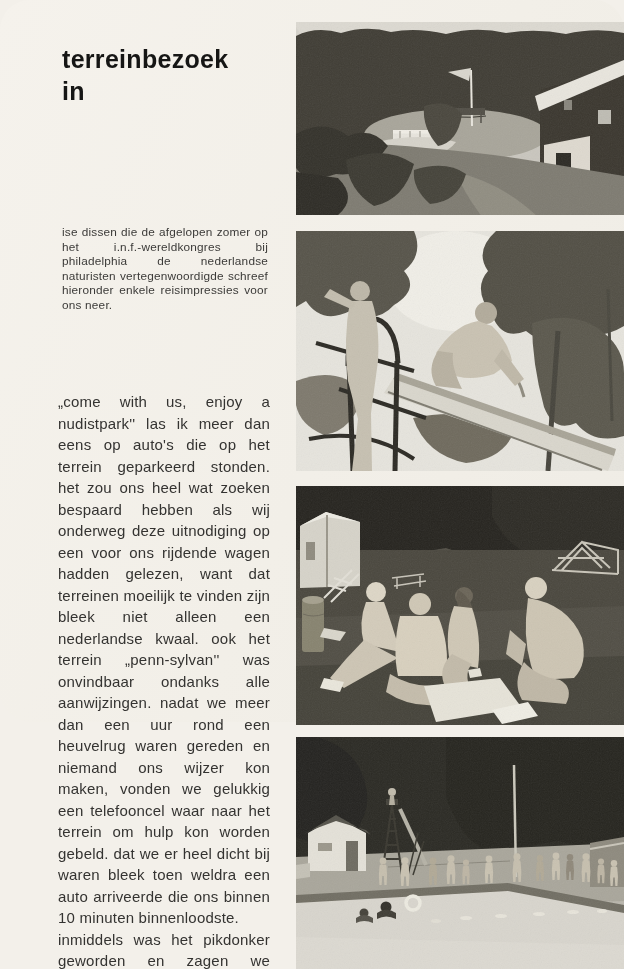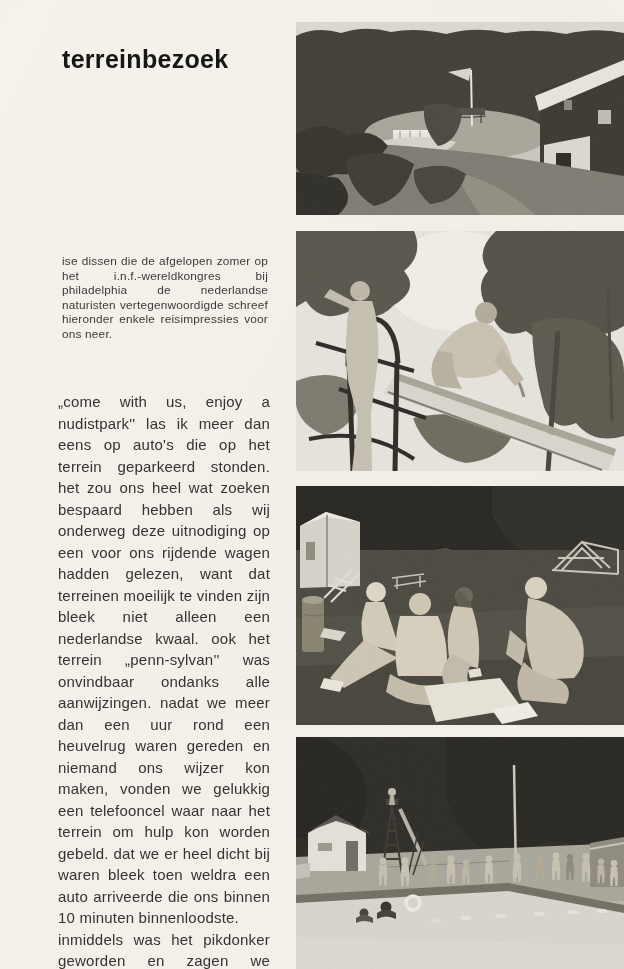--- a/index.html
+++ b/index.html
@@ -7,41 +7,42 @@
     width:624px;height:969px;
     background:#f3f0ea;
     font-family:"Liberation Sans","DejaVu Sans",sans-serif;
     overflow:hidden;
   }
   .page{position:relative;width:624px;height:722px;background:linear-gradient(115deg,#f5f2ec 0%,#f2efe8 55%,#efece5 100%);border-radius:30px;}
   
   .left-col{position:absolute;left:0;top:0;width:290px;height:969px}
   .title{position:absolute;left:62px;top:44px;margin:0;font-size:25px;line-height:31.5px;font-weight:700;color:#161615;letter-spacing:.3px}
   .title span{display:block}
-  .intro{position:absolute;left:62px;top:254px;width:206px;font-size:11.8px;line-height:14.6px;color:#3b3a38;text-align:justify;letter-spacing:.2px}
+  .intro{position:absolute;left:62px;top:225px;width:206px;font-size:11.8px;line-height:14.6px;color:#3b3a38;text-align:justify;letter-spacing:.2px}
   .intro p{margin:0}
   .article{position:absolute;left:58px;top:391px;width:212px;font-size:15px;line-height:21.5px;color:#343331;text-align:justify;letter-spacing:.2px}
   .article p{margin:0}
   
   .right-col{position:absolute;left:296px;top:22px;width:328px}
   .photo{margin:0;width:328px;overflow:hidden;background:#cfccc4}
   .photo svg{display:block;width:100%;height:100%}
   .photo-1{height:193px;margin-bottom:16px}
   .photo-2{height:240px;margin-bottom:15px}
   .photo-3{height:239px;margin-bottom:12px}
   .photo-4{height:232px}
 </style>
 </head>
 <body>
 
 <div class="page">
 
   <div class="left-col">
     <h1 class="title">
       <span>terreinbezoek</span>
+      <span>in</span>
     </h1>
 
     <div class="intro">
       <p>ise dissen die de afgelopen zomer op het i.n.f.-wereldkongres bij philadelphia de nederlandse naturisten vertegenwoordigde schreef hieronder enkele reisimpressies voor ons neer.</p>
     </div>
 
     <div class="article">
       <p>„come with us, enjoy a nudistpark'' las ik meer dan eens op auto's die op het terrein geparkeerd stonden. het zou ons heel wat zoeken bespaard hebben als wij onderweg deze uitnodiging op een voor ons rijdende wagen hadden gelezen, want dat terreinen moeilijk te vinden zijn bleek niet alleen een nederlandse kwaal. ook het terrein „penn-sylvan'' was onvindbaar ondanks alle aanwijzingen. nadat we meer dan een uur rond een heuvelrug waren gereden en niemand ons wijzer kon maken, vonden we gelukkig een telefooncel waar naar het terrein om hulp kon worden gebeld. dat we er heel dicht bij waren bleek toen weldra een auto arriveerde die ons binnen 10 minuten binnenloodste.</p>
       <p>inmiddels was het pikdonker geworden en zagen we nauwelijks waar we terecht kwamen. ondanks het late uur — wij europeanen had-</p>
     </div>

